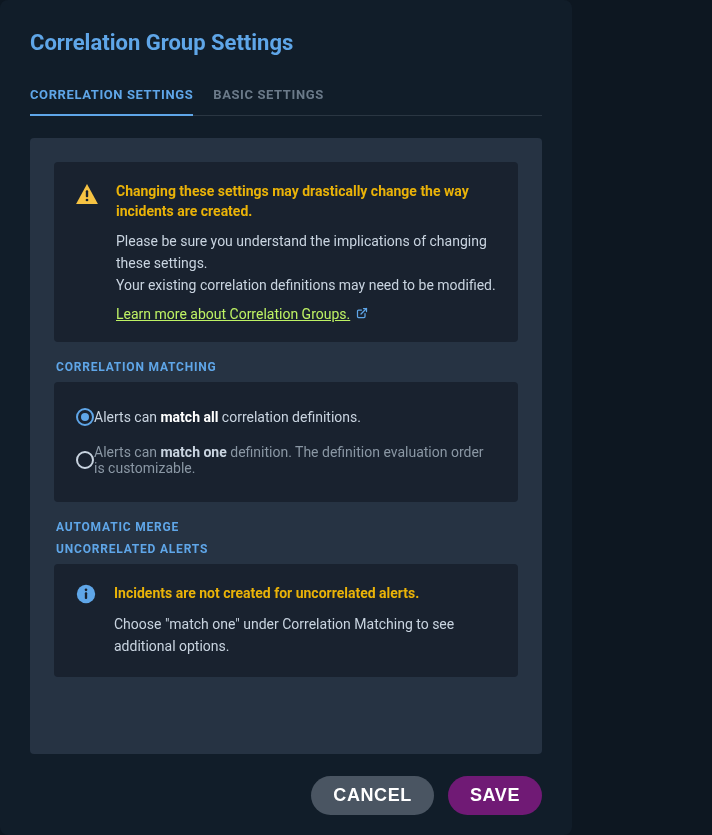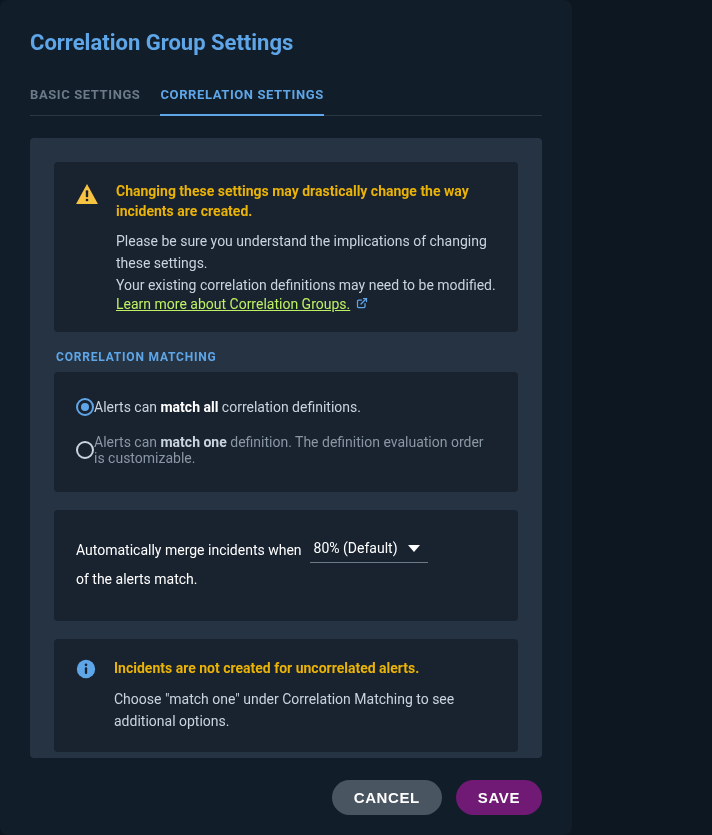--- a/index.html
+++ b/index.html
@@ -53,21 +53,21 @@
     overflow: auto;
   }
   .card {
     background: #19222f;
     border-radius: 4px;
     padding: 20px 22px;
     margin-bottom: 18px;
   }
   .card.flex { display: flex; gap: 18px; align-items: flex-start; }
   .card .bold { color: #eab308; font-weight: 700; margin-bottom: 10px; line-height: 1.4; }
-  .card .desc { color: #c9d4e0; line-height: 1.55; margin-bottom: 0; }
+  .card .desc { color: #c9d4e0; line-height: 1.55; margin-bottom: 10px; }
   .card .link { color: #bef264; text-decoration: underline; display: inline-flex; align-items: center; gap: 6px; cursor: pointer; }
   .section-label {
     color: #5fa6e8;
     font-size: 12px;
     font-weight: 700;
     letter-spacing: 0.8px;
     margin: 2px 0 8px 2px;
   }
   .radio-row {
     display: flex;
@@ -108,42 +108,42 @@
     border-top: 7px solid #fff;
   }
   .footer {
     display: flex; justify-content: flex-end; gap: 14px;
     padding-top: 22px;
   }
   .btn {
     border: none;
     border-radius: 999px;
     padding: 9px 22px;
-    font-size: 15px;
+    font-size: 18px;
     font-weight: 700;
     letter-spacing: 0.6px;
     cursor: pointer;
   }
   .btn.secondary { background: #4a5562; color: #fff; }
   .btn.primary { background: #701a75; color: #fff; }
   .icon-warn svg, .icon-info svg { display: block; }
   .icon-warn { flex-shrink: 0; margin-top: 2px; }
   .icon-info { flex-shrink: 0; margin-top: 0; }
   .spacer6 { height: 6px; }
 </style>
 </head>
 <body>
 
 <div class="modal">
 
   <h1 class="title">Correlation Group Settings</h1>
 
   <div class="tabs">
+    <div class="tab active">CORRELATION SETTINGS</div>
     <div class="tab">BASIC SETTINGS</div>
-    <div class="tab active">CORRELATION SETTINGS</div>
   </div>
 
   <div class="panel">
 
     <div class="card flex">
       <span class="icon-warn">
         <svg width="22" height="20" viewBox="0 0 24 22">
             <path d="M12 0 L24 22 L0 22 Z" fill="#f6c343"></path>
             <rect x="10.7" y="7" width="2.6" height="7.5" rx="1" fill="#19222f"></rect>
             <circle cx="12" cy="17.6" r="1.5" fill="#19222f"></circle>
@@ -180,31 +180,23 @@
       </div>
       <div class="spacer6"></div>
       <div class="radio-row dim">
         <span class="radio-outer"></span>
         <span class="radio-label">
           <span>Alerts can </span><b>match one</b><span> definition. The definition evaluation order is customizable.</span>
         </span>
       </div>
     </div>
 
-    <div class="card">
-      <div class="merge-text">
-        <span>Automatically merge incidents when</span>
-        <span class="select">
-          <span>80% (Default)</span>
-          <span class="caret"></span>
-        </span>
-        <span>of the alerts match.</span>
-      </div>
-    </div>
-
+    <div class="section-label">AUTOMATIC MERGE</div>
+
+    <div class="section-label">UNCORRELATED ALERTS</div>
     <div class="card flex" style="margin-bottom:0">
       <span class="icon-info">
         <svg width="20" height="20" viewBox="0 0 24 24">
             <circle cx="12" cy="12" r="11" fill="#5fa6e8"></circle>
             <circle cx="12" cy="7" r="1.6" fill="#19222f"></circle>
             <rect x="10.6" y="10" width="2.8" height="8" rx="1.2" fill="#19222f"></rect>
           </svg>
       </span>
       <div>
         <div class="bold">Incidents are not created for uncorrelated alerts.</div>

